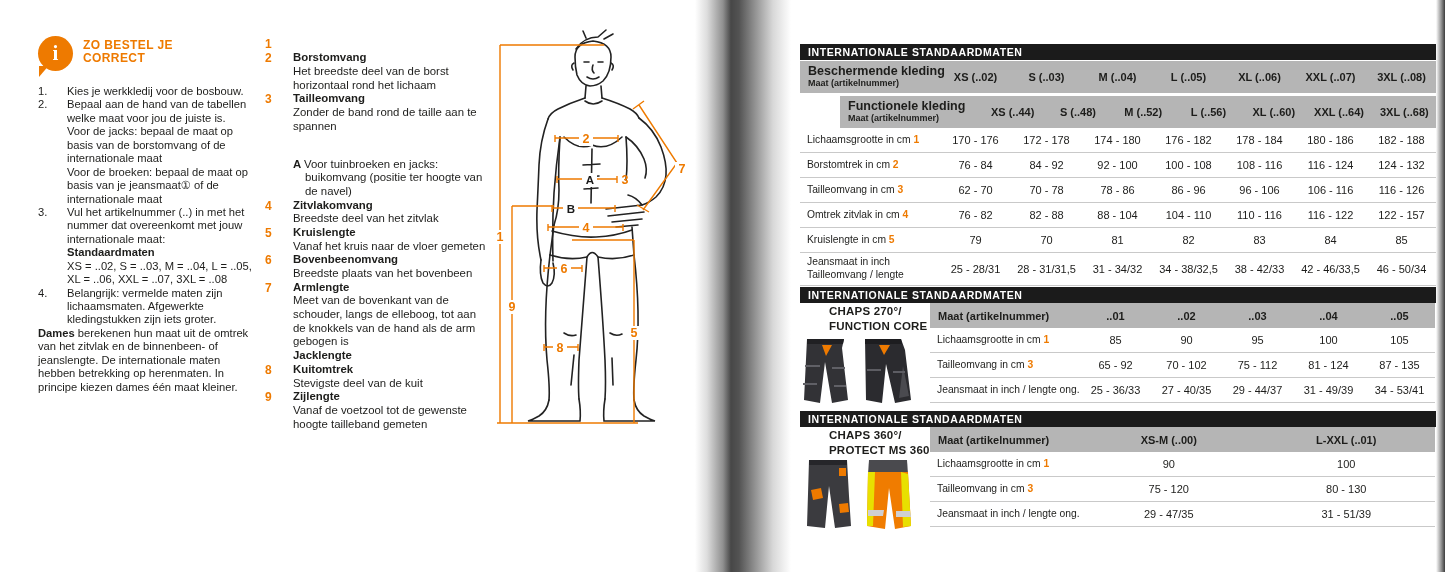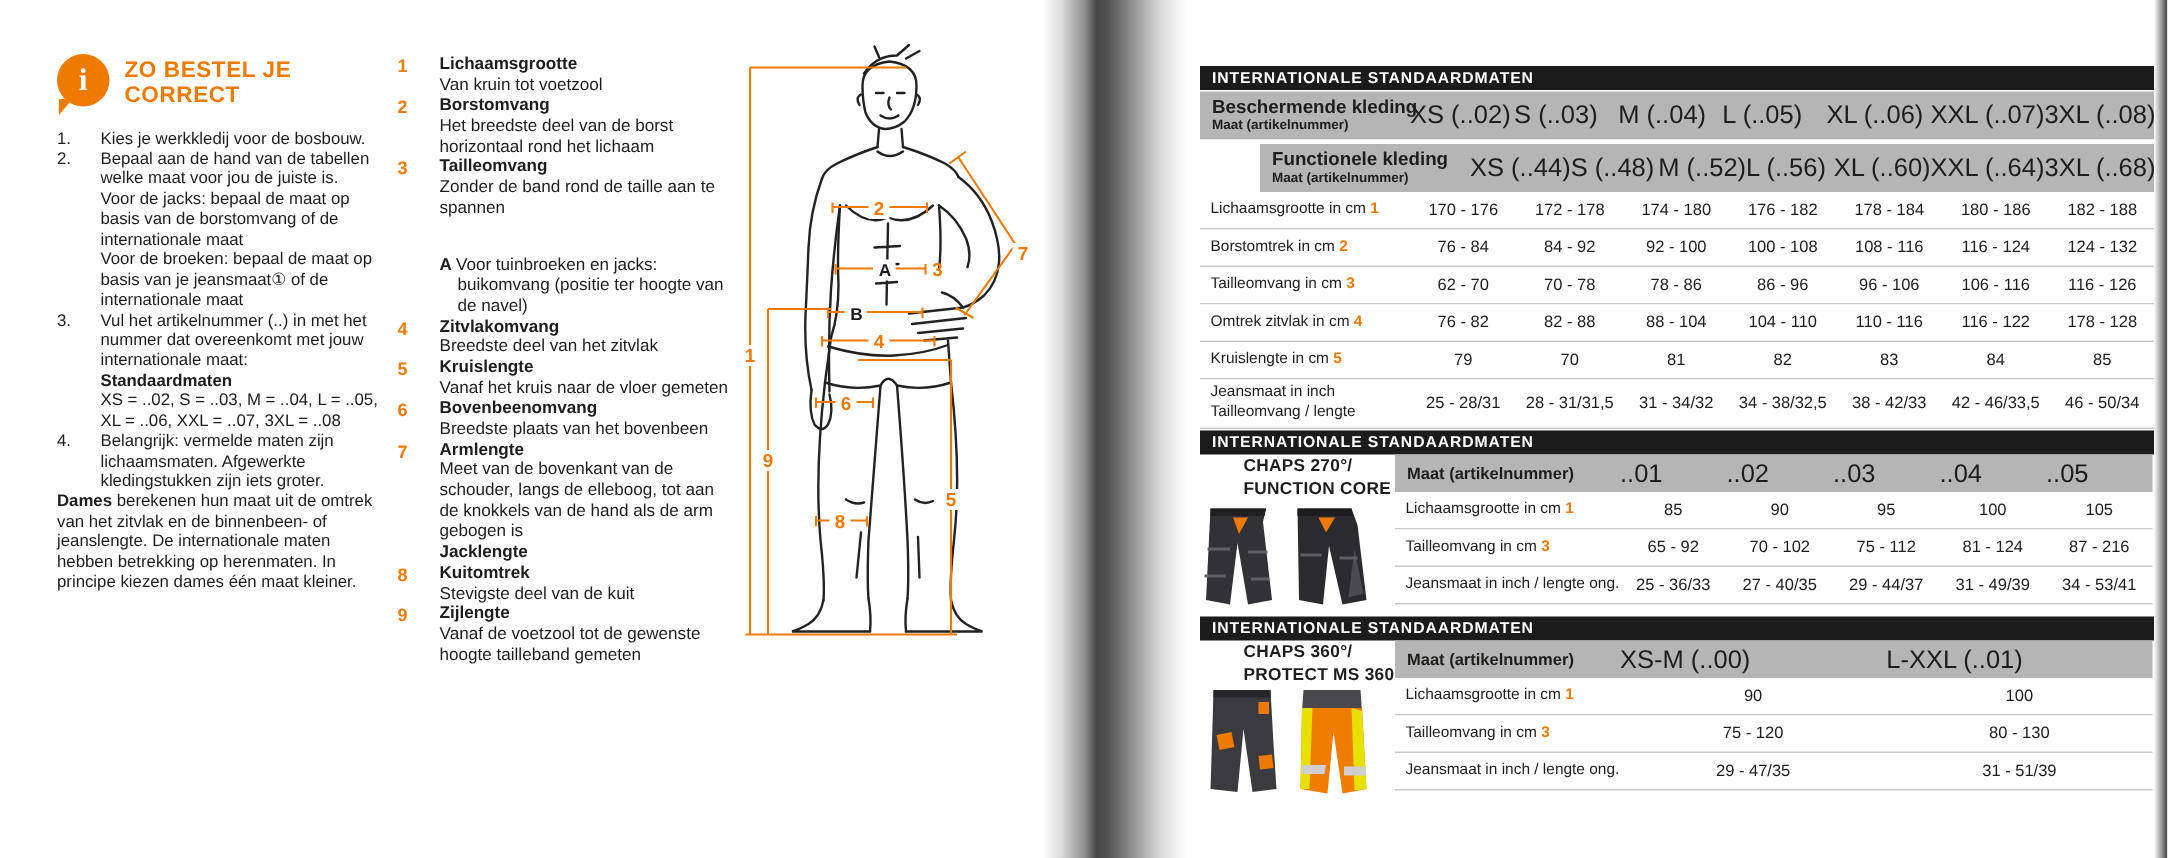--- a/index.html
+++ b/index.html
@@ -8,21 +8,21 @@
           font-family:"Liberation Sans",sans-serif;color:#1d1d1b;}
 
   
   .intro{position:absolute;left:38px;top:36px;width:216px;font-size:11.2px;line-height:1.2;}
   .intro-head{display:flex;gap:10px;align-items:flex-start;margin-bottom:14px;}
   .bubble{position:relative;width:35px;height:35px;border-radius:50%;background:#ee7a00;flex:none;
           display:flex;align-items:center;justify-content:center;}
   .bubble::after{content:"";position:absolute;left:1px;bottom:-6px;width:11px;height:11px;background:#ee7a00;
           clip-path:polygon(0 100%,85% 0,0 0);}
   .bubble span{color:#fff;font-weight:800;font-size:21px;font-family:"Liberation Serif",serif;}
-  .intro-title{color:#ee7a00;font-weight:800;font-size:15px;line-height:1.12;letter-spacing:.4px;padding-top:3px;}
+  .intro-title{color:#ee7a00;font-weight:800;font-size:12px;line-height:1.12;letter-spacing:.4px;padding-top:3px;}
   .instr{display:flex;}
   .inum{width:29px;flex:none;}
   .ibody{flex:1;}
   .b{font-weight:700;}
   #dames{margin:0;}
 
   .measures{position:absolute;left:265px;top:37px;width:222px;font-size:11.4px;line-height:1.2;}
   .meas{display:flex;}
   .mnum{width:28px;flex:none;color:#ee7a00;font-weight:800;font-size:12px;}
   .mbody{flex:1;}
@@ -45,21 +45,21 @@
   #t2{left:930px;top:303px;width:505px;}
   #t3{left:930px;top:427px;width:505px;}
   .thr{display:grid;background:#b5b5b5;align-items:center;}
   #t1 .thr{height:32px;}
   #t2 .thr,#t3 .thr{height:25px;}
   .hgap{height:3px;background:#fff;}
   .thl{padding-left:8px;line-height:1.1;}
   .thl .tt{font-weight:800;font-size:12.5px;white-space:nowrap;}
   .thl .sub{font-weight:700;font-size:9px;}
   .thl2{padding-left:8px;font-weight:800;font-size:11px;white-space:nowrap;}
-  .thc{font-weight:400;font-size:17px;white-space:nowrap;}
+  .thc{text-align:center;font-weight:700;font-size:11px;white-space:nowrap;}
   .tr2{display:grid;background:#fff;border-bottom:1px solid #c9c9c9;align-items:center;min-height:25px;}
   .trl{padding:3px 4px 3px 7px;font-size:10.3px;line-height:1.25;white-space:nowrap;}
   .tcv{text-align:center;font-size:11px;white-space:nowrap;}
   .ref{color:#ee7a00;font-weight:800;}
 
   .ptitle{position:absolute;left:829px;font-weight:800;font-size:11.5px;line-height:1.3;letter-spacing:.2px;}
   .pimg{position:absolute;left:799px;}
 </style>
 </head>
 <body>
@@ -105,24 +105,20 @@
             <div class="ip">Belangrijk: vermelde maten zijn lichaamsmaten. Afgewerkte kledingstukken zijn iets groter.</div>
           </div>
         </div>
       </div>
     <p id="dames"><span class="b">Dames</span><span> berekenen hun maat uit de omtrek van het zitvlak en de binnenbeen- of jeanslengte. De internationale maten hebben betrekking op herenmaten. In principe kiezen dames één maat kleiner.</span></p>
   </div>
 
   <div class="measures" id="measures">
       <div class="meas">
         <div class="mnum">1</div>
-        <div class="mbody">
-          <div class="mname">Lichaamsgrootte</div>
-          <div class="mdesc">Van kruin tot voetzool</div>
-        </div>
       </div>
       <div class="meas">
         <div class="mnum">2</div>
         <div class="mbody">
           <div class="mname">Borstomvang</div>
           <div class="mdesc">Het breedste deel van de borst horizontaal rond het lichaam</div>
         </div>
       </div>
       <div class="meas">
         <div class="mnum">3</div>
@@ -316,21 +312,21 @@
         <div class="tcv">116 - 126</div>
       </div>
       <div class="tr2" style="grid-template-columns: 140px repeat(7, 1fr);">
         <div class="trl"><span>Omtrek zitvlak in cm</span><span class="ref"> 4</span></div>
         <div class="tcv">76 - 82</div>
         <div class="tcv">82 - 88</div>
         <div class="tcv">88 - 104</div>
         <div class="tcv">104 - 110</div>
         <div class="tcv">110 - 116</div>
         <div class="tcv">116 - 122</div>
-        <div class="tcv">178 - 128</div>
+        <div class="tcv">122 - 157</div>
       </div>
       <div class="tr2" style="grid-template-columns: 140px repeat(7, 1fr);">
         <div class="trl"><span>Kruislengte in cm</span><span class="ref"> 5</span></div>
         <div class="tcv">79</div>
         <div class="tcv">70</div>
         <div class="tcv">81</div>
         <div class="tcv">82</div>
         <div class="tcv">83</div>
         <div class="tcv">84</div>
         <div class="tcv">85</div>
@@ -385,21 +381,21 @@
         <div class="tcv">95</div>
         <div class="tcv">100</div>
         <div class="tcv">105</div>
       </div>
       <div class="tr2" style="grid-template-columns: 150px repeat(5, 1fr);">
         <div class="trl"><span>Tailleomvang in cm</span><span class="ref"> 3</span></div>
         <div class="tcv">65 - 92</div>
         <div class="tcv">70 - 102</div>
         <div class="tcv">75 - 112</div>
         <div class="tcv">81 - 124</div>
-        <div class="tcv">87 - 216</div>
+        <div class="tcv">87 - 135</div>
       </div>
       <div class="tr2" style="grid-template-columns: 150px repeat(5, 1fr);">
         <div class="trl"><span>Jeansmaat in inch / lengte ong.</span></div>
         <div class="tcv">25 - 36/33</div>
         <div class="tcv">27 - 40/35</div>
         <div class="tcv">29 - 44/37</div>
         <div class="tcv">31 - 49/39</div>
         <div class="tcv">34 - 53/41</div>
       </div>
     </div>

